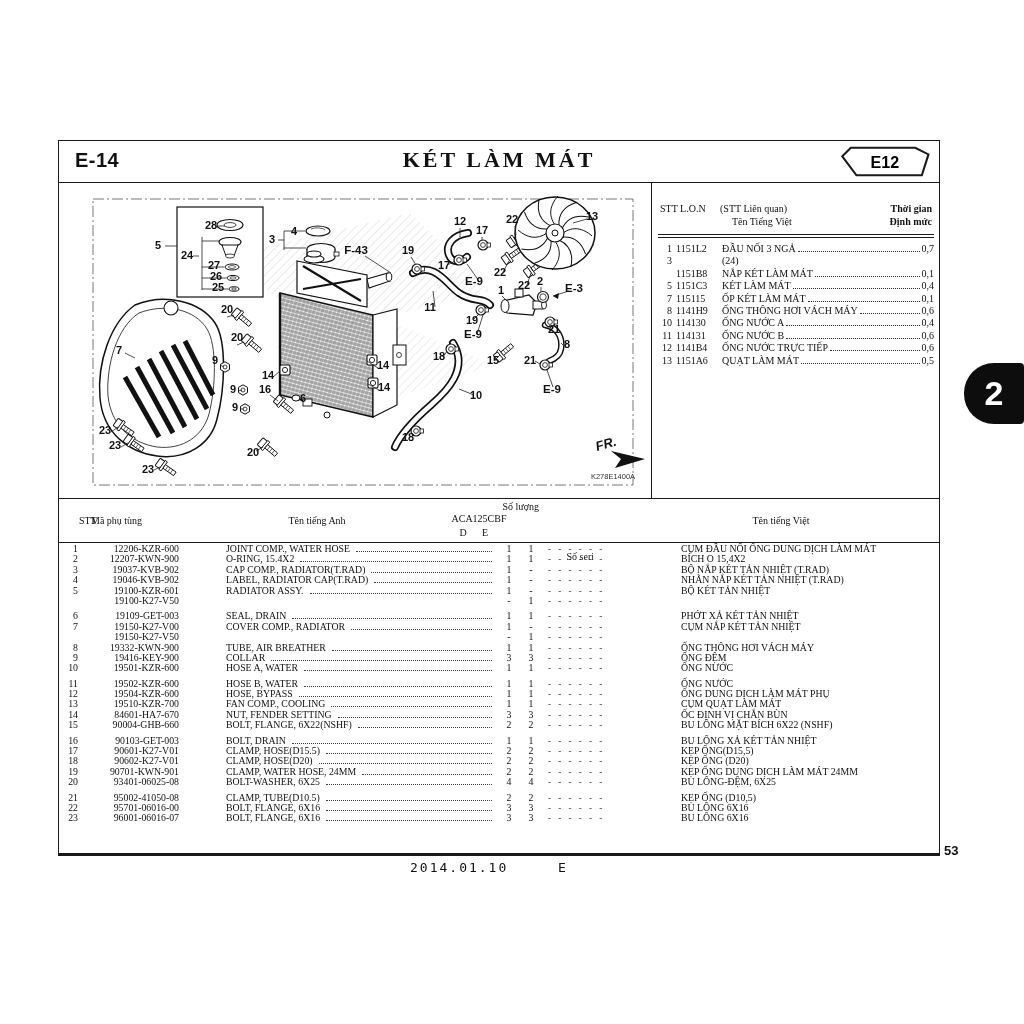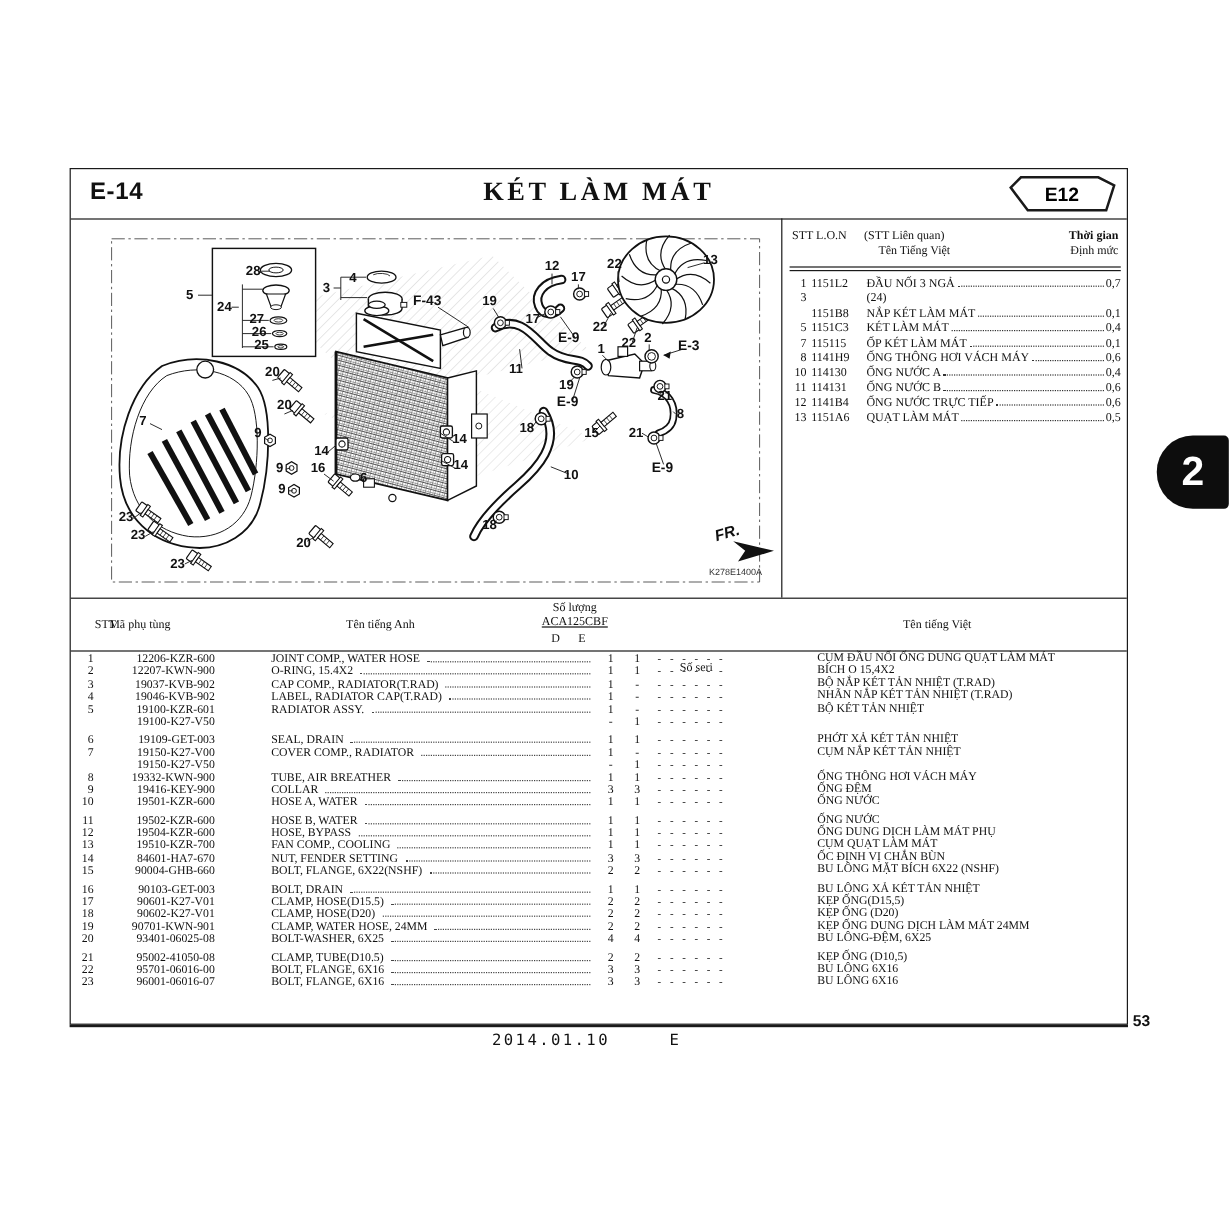--- a/index.html
+++ b/index.html
@@ -8,21 +8,21 @@
   .page-frame{position:absolute;left:58px;top:140px;width:880px;height:712px;border:1.4px solid #1a1a1a;}
   .bottom-thick{position:absolute;left:58px;top:854px;width:882px;height:2.4px;background:#1a1a1a;}
   
   .header-bar{position:absolute;left:0;top:0;width:100%;height:41px;border-bottom:1.4px solid #1a1a1a;}
   .sec-code{position:absolute;left:16px;top:8px;font:700 20px "Liberation Sans",sans-serif;letter-spacing:.5px;}
   .page-title{position:absolute;left:0;right:0;top:6px;text-align:center;font-weight:700;font-size:22px;letter-spacing:3px;}
   .badge{position:absolute;right:6px;top:3px;width:100px;height:36px;}
   .badge text{font:700 17px "Liberation Sans",sans-serif;}
   
   .vdiv{position:absolute;left:592px;top:41px;width:0;height:316px;border-left:1.3px solid #1a1a1a;}
-  .time-table{position:absolute;left:599px;top:48px;width:276px;font-size:10px;}
+  .time-table{position:absolute;left:599px;top:60px;width:276px;font-size:10px;}
   .tt-head{position:relative;height:36px;}
   .tt-h{position:absolute;white-space:nowrap;}
   .tt-dline{position:absolute;left:0;right:0;top:33px;height:2px;border-top:1px solid #1a1a1a;border-bottom:1px solid #1a1a1a;}
   .tt-rows{position:absolute;left:0;right:0;top:42px;}
   .trow{display:flex;align-items:baseline;height:12.4px;line-height:12.4px;white-space:nowrap;}
   .t-stt{width:14px;text-align:right;flex:none;}
   .t-lon{width:46px;margin-left:4px;flex:none;}
   .t-name{flex:none;}
   .t-lead{flex:1;border-bottom:1.2px dotted #333;margin:0 2px 3px 2px;min-width:6px;}
   .t-time{flex:none;text-align:right;}
@@ -68,21 +68,21 @@
   </div>
 
   <div class="vdiv"></div>
 
   <div class="time-table">
     <div class="tt-head">
       <span class="tt-h" style="left:2px;top:2px;">STT L.O.N</span>
       <span class="tt-h" style="left:62px;top:2px;">(STT Liên quan)</span>
       <span class="tt-h" style="left:74px;top:15px;">Tên Tiếng Việt</span>
       <span class="tt-h" style="right:2px;top:2px;font-weight:bold;">Thời gian</span>
-      <span class="tt-h" style="right:2px;top:15px;">Định mức</span>
+      <span class="tt-h" style="right:2px;top:15px;font-weight:bold;">Định mức</span>
       <div class="tt-dline"></div>
     </div>
     <div class="tt-rows">
         <div class="trow">
           <span class="t-stt">1</span>
           <span class="t-lon">1151L2</span>
           <span class="t-name">ĐẦU NỐI 3 NGẢ</span>
           <span class="t-lead"></span>
           <span class="t-time">0,7</span>
         </div>
@@ -147,40 +147,40 @@
           <span class="t-lead"></span>
           <span class="t-time">0,5</span>
         </div>
       </div>
   </div>
 
   <div class="parts-header">
     <span class="ph" style="left:20px;top:16px;">STT</span>
     <span class="ph" style="left:32px;top:16px;">Mã phụ tùng</span>
     <span class="ph" style="left:122px;top:16px;width:272px;text-align:center;">Tên tiếng Anh</span>
-    <span class="ph" style="left:360px;top:2px;width:120px;text-align:center;">Số lượng</span>
-    <span class="ph" style="left:360px;top:14px;width:120px;text-align:center;text-decoration:underline;">ACA125CBF</span>
+    <span class="ph" style="left:360px;top:2px;width:120px;text-align:right;">Số lượng</span>
+    <span class="ph" style="left:360px;top:14px;width:120px;text-align:center;">ACA125CBF</span>
     <span class="ph" style="left:396px;top:28px;width:16px;text-align:center;">D</span>
     <span class="ph" style="left:418px;top:28px;width:16px;text-align:center;">E</span>
     <span class="ph" style="left:455px;top:16px;width:80px;text-align:right;margin-top:36px;">Số seri</span>
     <span class="ph" style="left:622px;top:16px;width:200px;text-align:center;">Tên tiếng Việt</span>
   </div>
 
   <div class="parts-rows">
       <div class="prow">
         <span class="c-stt">1</span>
         <span class="c-code">12206-KZR-600</span>
         <span class="c-name">
           <span class="nt">JOINT COMP., WATER HOSE</span>
           <span class="lead"></span>
         </span>
         <span class="c-d">1</span>
         <span class="c-e">1</span>
         <span class="c-seri">-  -  -  -  -  -</span>
-        <span class="c-vi">CỤM ĐẦU NỐI ỐNG DUNG QUẠT LÀM MÁT</span>
+        <span class="c-vi">CỤM ĐẦU NỐI ỐNG DUNG DỊCH LÀM MÁT</span>
       </div>
       <div class="prow">
         <span class="c-stt">2</span>
         <span class="c-code">12207-KWN-900</span>
         <span class="c-name">
           <span class="nt">O-RING, 15.4X2</span>
           <span class="lead"></span>
         </span>
         <span class="c-d">1</span>
         <span class="c-e">1</span>

